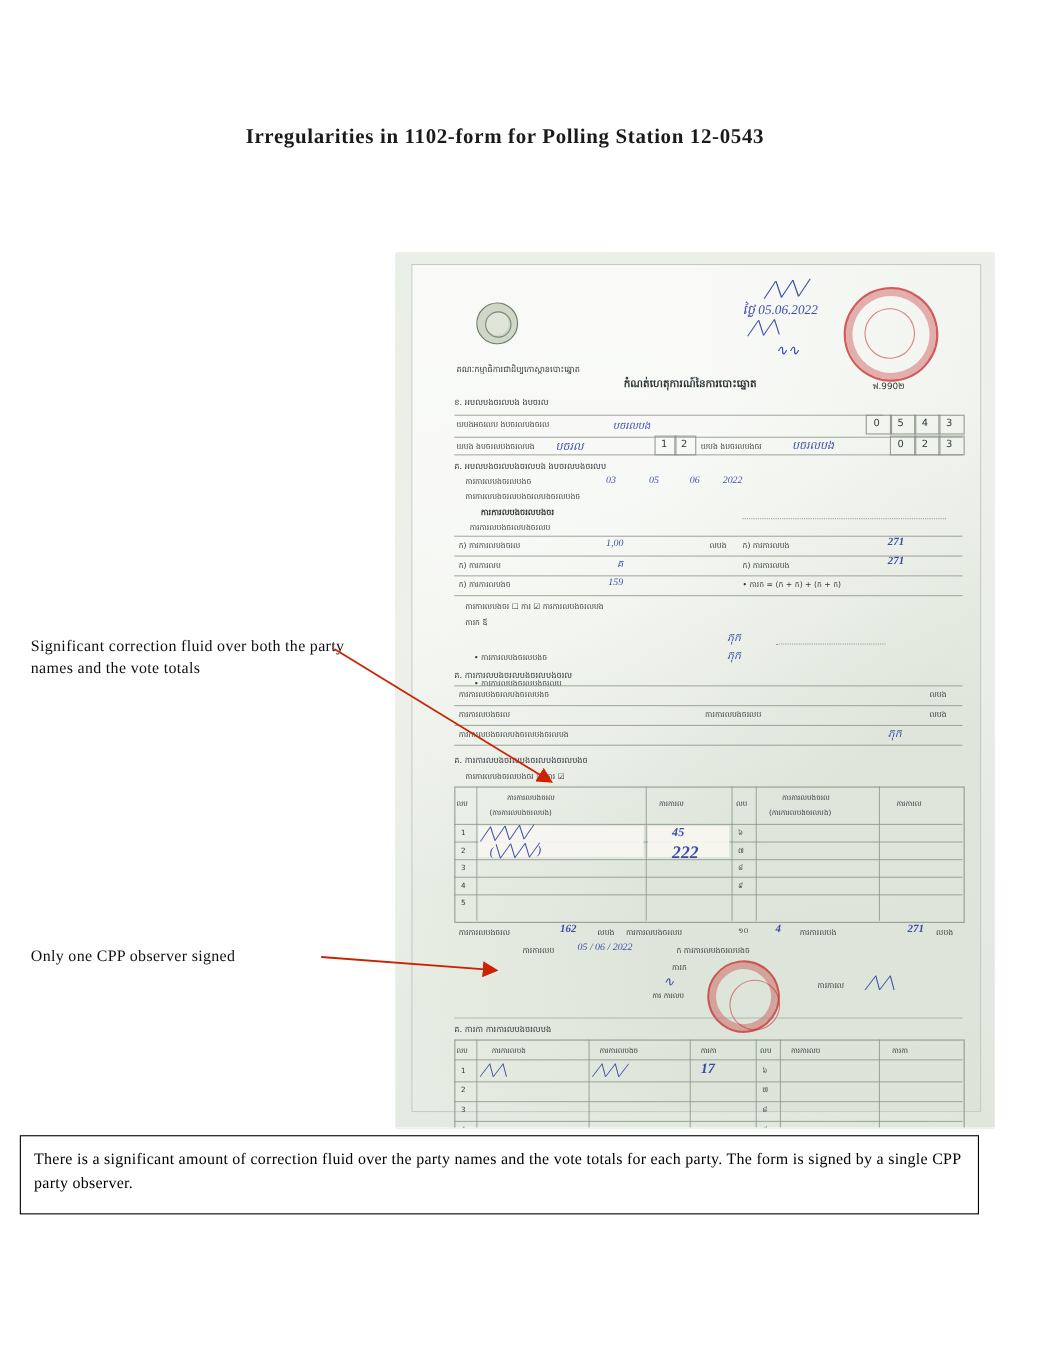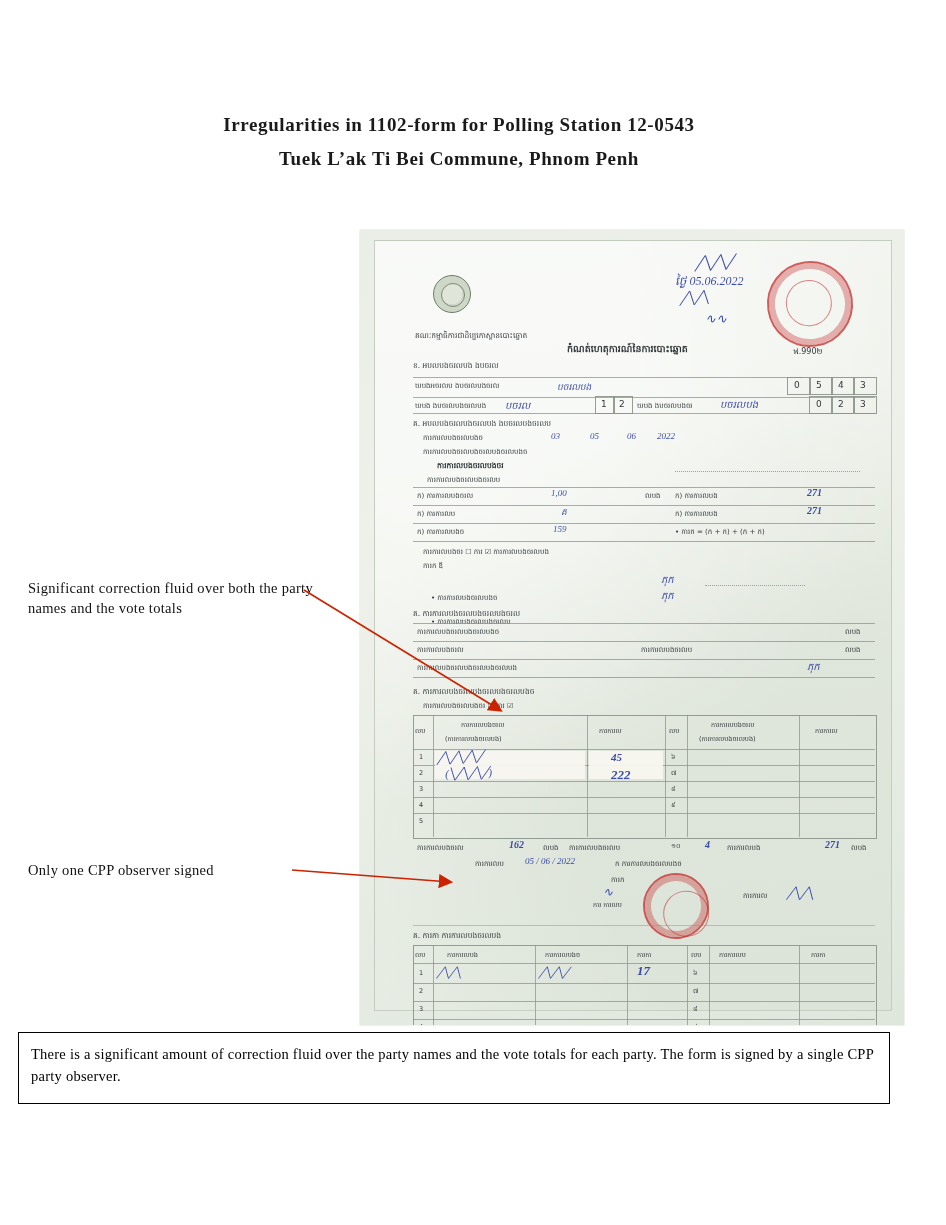--- a/index.html
+++ b/index.html
@@ -168,21 +168,20 @@
     line-height: 22px;
     color: #000000;
     letter-spacing: 0.25px;
   }
 </style>
 </head>
 <body>
 
 <div class="title-block">
   <div class="title-line">Irregularities in 1102-form for Polling Station 12-0543</div>
-  <div class="title-line">Tuek L’ak Ti Bei Commune, Phnom Penh</div>
 </div>
 
 <div class="scan-wrap">
   <div class="scan-inner">
     <div class="paper-noise"></div>
 
     <div class="emblem"></div>
     <div class="redstamp"></div>
 
     <div class="blue-scribble" style="left:320px; top:14px; font-size:13px; transform:rotate(-4deg);">╱╲╱╲╱</div>
@@ -296,21 +295,21 @@
     <div class="khm-line" style="left:294px; top:486px; font-size:6.5px;">លប</div>
     <div class="khm-line" style="left:336px; top:480px; font-size:6.5px;">ការការលបងចរល</div>
     <div class="khm-line" style="left:324px; top:494px; font-size:6.5px;">(ការការលបងចរលបង)</div>
     <div class="khm-line" style="left:440px; top:486px; font-size:6.5px;">ការការល</div>
 
     <div style="position:absolute; left:60px; top:510px; width:150px; height:28px; background:#f7f6ef; opacity:0.95;"></div>
     <div style="position:absolute; left:214px; top:510px; width:74px; height:28px; background:#f7f6ef; opacity:0.95;"></div>
     <div class="blue-scribble" style="left:62px; top:510px; font-size:11px; transform:rotate(-3deg);">╱╲╱╲╱╲╱</div>
     <div class="blue-scribble" style="left:70px; top:526px; font-size:11px; transform:rotate(-2deg);">(╲╱╲╱╲╱)</div>
     <div class="blue-scribble" style="left:236px; top:510px; font-size:11px; font-weight:bold;">45</div>
-    <div class="blue-scribble" style="left:236px; top:526px; font-size:13px; font-weight:bold;">222</div>
+    <div class="blue-scribble" style="left:236px; top:526px; font-size:16px; font-weight:bold;">222</div>
 
     <div class="khm-line" style="left:44px; top:512px; font-size:6.5px;">1</div>
     <div class="khm-line" style="left:44px; top:528px; font-size:6.5px;">2</div>
     <div class="khm-line" style="left:44px; top:544px; font-size:6.5px;">3</div>
     <div class="khm-line" style="left:44px; top:560px; font-size:6.5px;">4</div>
     <div class="khm-line" style="left:44px; top:576px; font-size:6.5px;">5</div>
 
     <div class="khm-line" style="left:296px; top:512px; font-size:6.5px;">៦</div>
     <div class="khm-line" style="left:296px; top:528px; font-size:6.5px;">៧</div>
     <div class="khm-line" style="left:296px; top:544px; font-size:6.5px;">៨</div>

